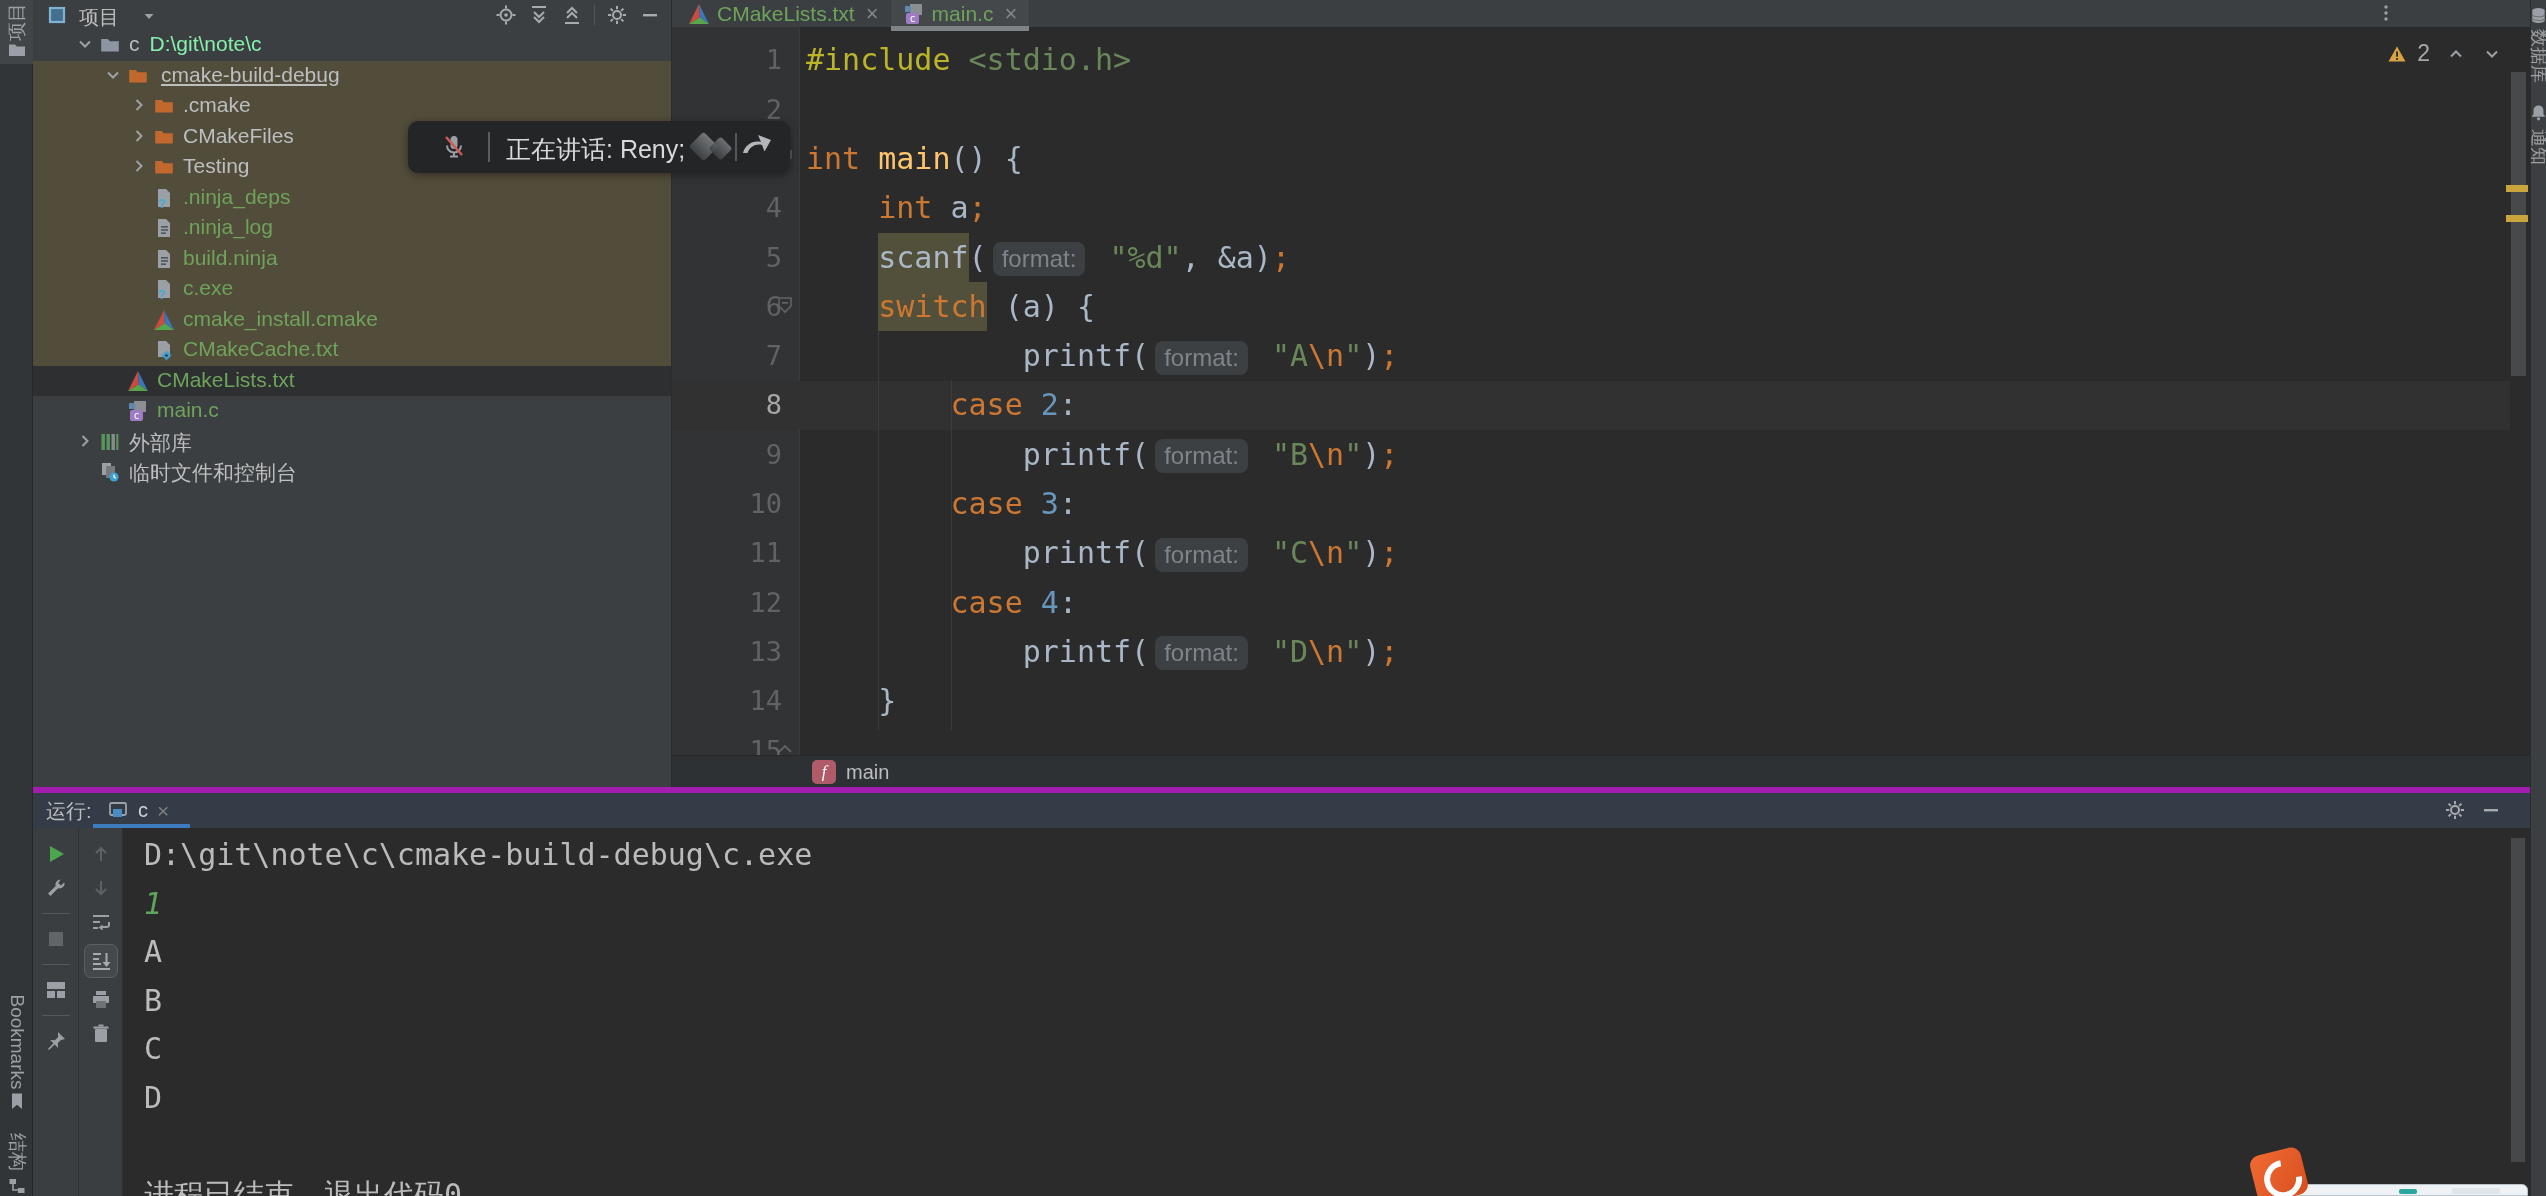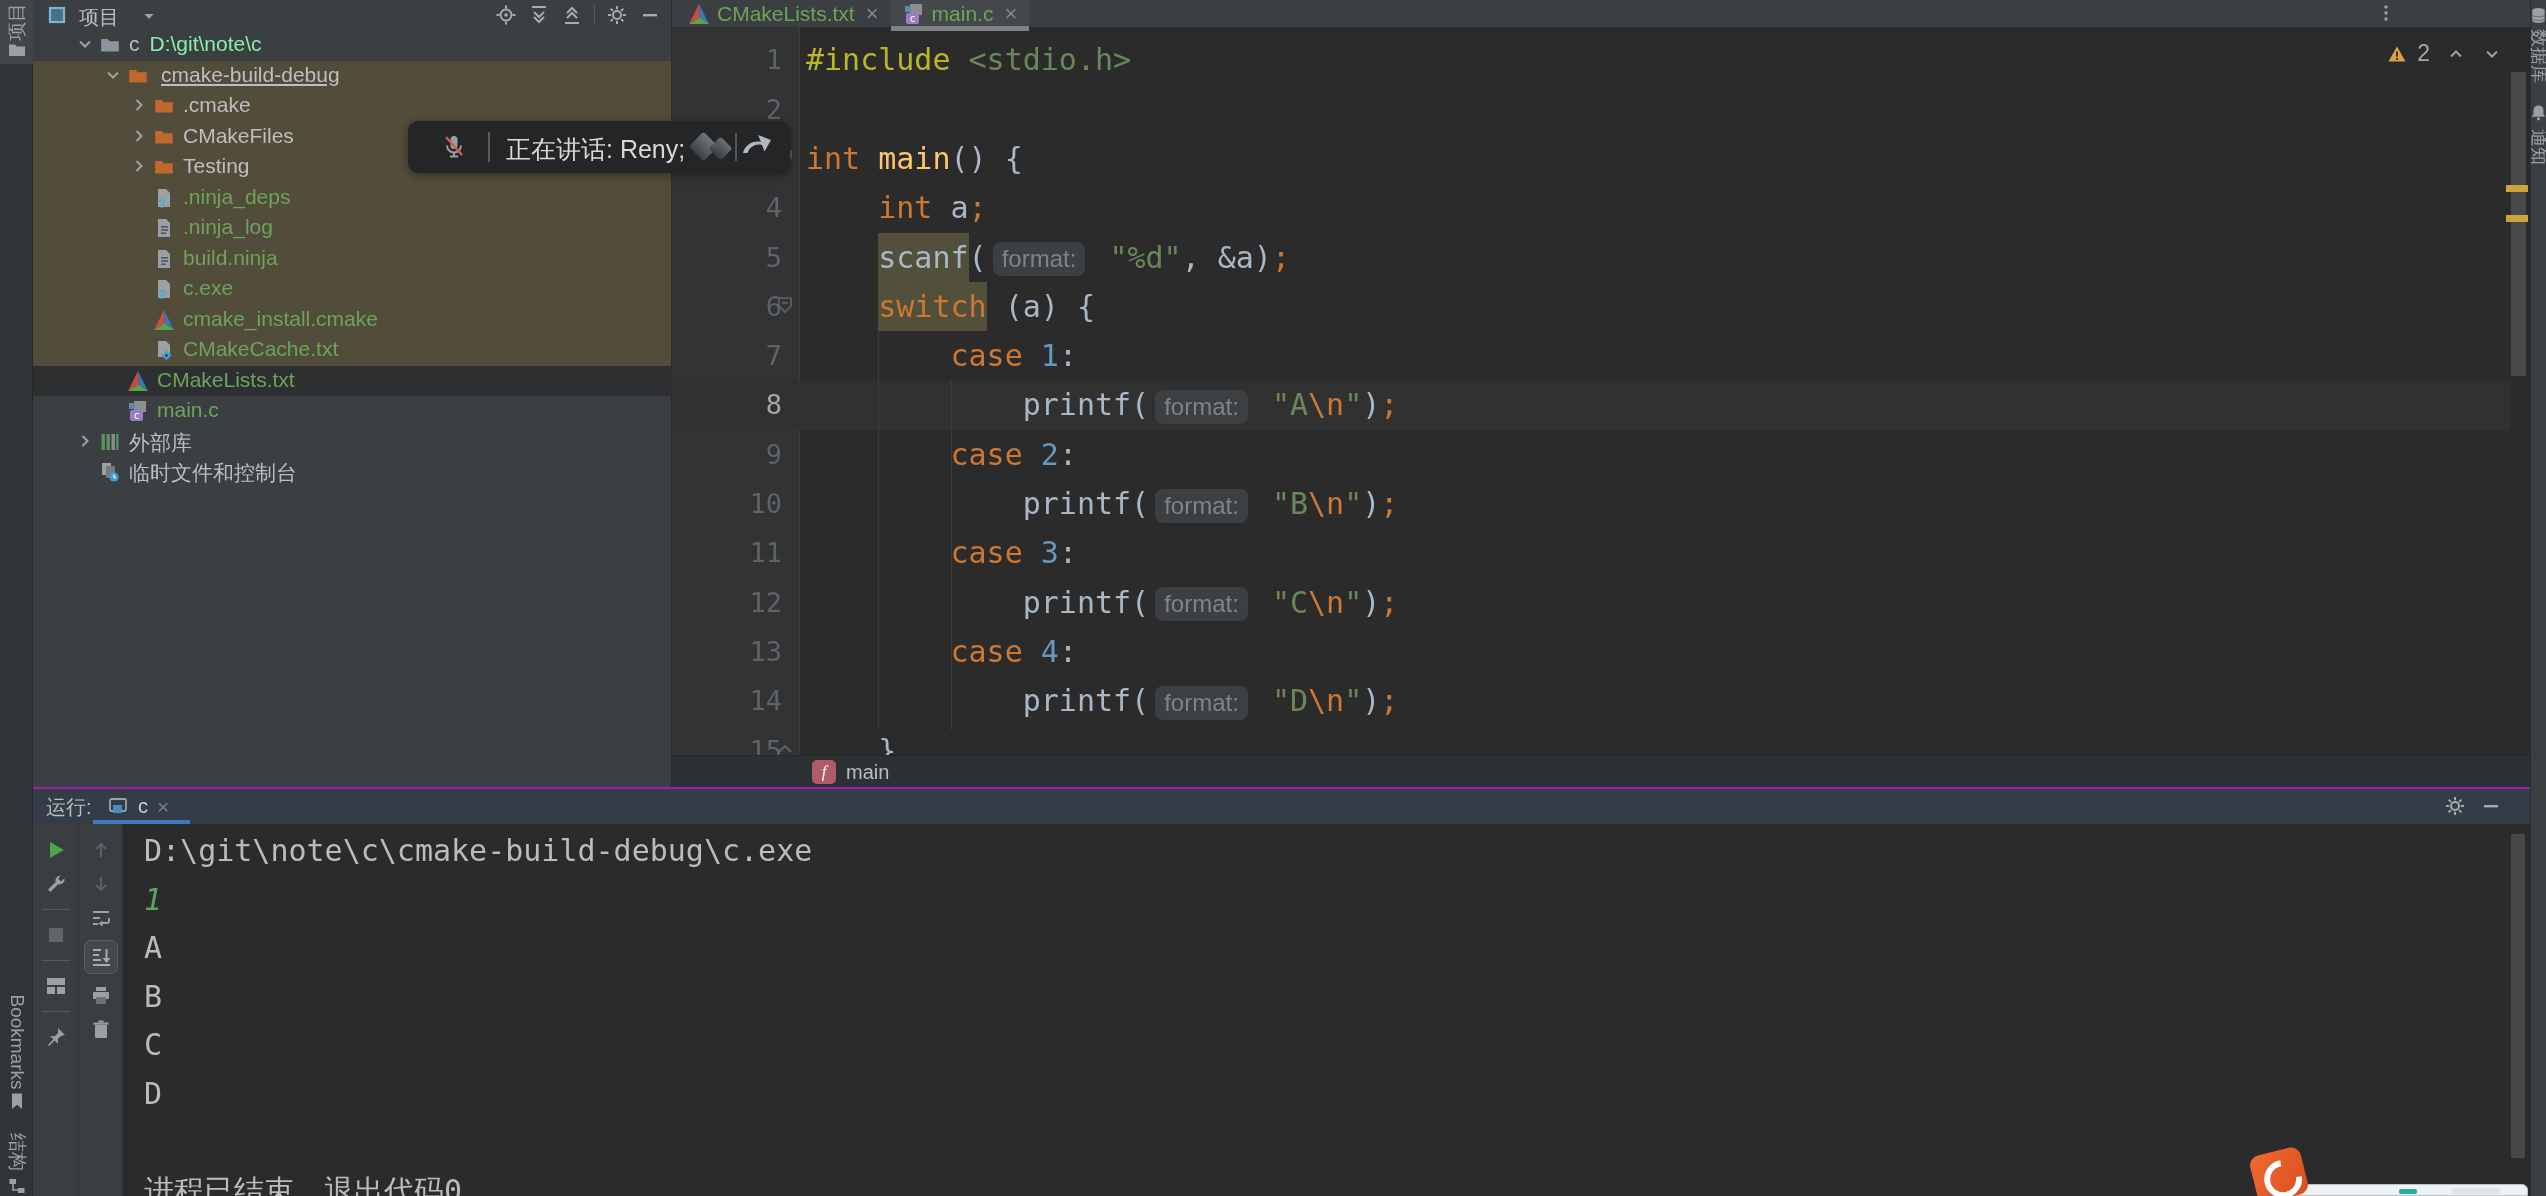--- a/index.html
+++ b/index.html
@@ -89,21 +89,21 @@
   
   #overlay-voice { position:absolute; left:408px; top:121px; width:382px; height:52px;
                    background:#232526; border-radius:10px; z-index:9; box-shadow:0 2px 8px rgba(0,0,0,.4);text-align:right; }
   #ov-mic { position:absolute; left:32px; top:12px; width:28px; height:28px; }
   #ov-div { position:absolute; left:80px; top:11px; width:2px; height:30px; background:#5a5c5e; }
   #ov-text { position:absolute; left:98px; top:12px; font-size:25px; color:#d8d9da; white-space:nowrap; }
   #ov-arrows { position:absolute; right:6px; top:6px; }
 
   
   #run-panel { position:absolute; left:33px; top:787px; width:2497px; height:409px; background:#2b2b2b;
-               border-top:2px solid #a21caf; }
+               border-top:6px solid #a21caf; }
   #run-header { position:absolute; left:0; top:0; right:0; height:35px; background:#343d47; }
   #run-label { position:absolute; left:13px; top:5px; font-size:20px; color:#bbbdbf; }
   #run-tab { position:absolute; left:60px; top:0; height:35px; display:flex; align-items:center; gap:9px; padding:0 14px; }
   #run-tab .ticon { width:22px; height:22px; }
   #run-tab-label { font-size:20px; color:#cfd1d2; }
   #run-tab-close { font-size:21px; color:#7d8082; }
   #run-underline { position:absolute; left:60px; top:31px; width:97px; height:4px; background:#3f7cbf; }
   #run-actions { position:absolute; right:28px; top:6px; display:flex; gap:14px; }
   #run-actions .tbtn { width:22px; height:22px; }
 
@@ -466,21 +466,20 @@
         <div class="gnum">14</div>
         <div class="gnum">15</div>
       </div>
     <div id="code">
         <div class="cline"><span class="tk-mac">#include</span><span class="tk-def"> </span><span class="tk-str">&lt;stdio.h&gt;</span></div>
         <div class="cline"></div>
         <div class="cline"><span class="tk-kw">int</span><span class="tk-def"> </span><span class="tk-fn">main</span><span class="tk-def">() {</span></div>
         <div class="cline"><span class="tk-def">    </span><span class="tk-kw">int</span><span class="tk-def"> a</span><span class="tk-semi">;</span></div>
         <div class="cline"><span class="tk-def">    </span><span class="tk-hlf">scanf</span><span class="tk-def">(</span><span class="inlay">format:</span><span class="tk-def"> </span><span class="tk-str">"%d"</span><span class="tk-def">, &amp;a)</span><span class="tk-semi">;</span></div>
         <div class="cline"><span class="tk-def">    </span><span class="tk-hlk">switch</span><span class="tk-def"> (a) {</span></div>
-        <div class="cline"><span class="tk-def">        </span><span class="tk-kw">case</span><span class="tk-def"> </span><span class="tk-num">1</span><span class="tk-def">:</span></div>
         <div class="cline"><span class="tk-def">            printf</span><span class="tk-def">(</span><span class="inlay">format:</span><span class="tk-def"> </span><span class="tk-str">"A</span><span class="tk-esc">\n</span><span class="tk-str">"</span><span class="tk-def">)</span><span class="tk-semi">;</span></div>
         <div class="cline"><span class="tk-def">        </span><span class="tk-kw">case</span><span class="tk-def"> </span><span class="tk-num">2</span><span class="tk-def">:</span></div>
         <div class="cline"><span class="tk-def">            printf</span><span class="tk-def">(</span><span class="inlay">format:</span><span class="tk-def"> </span><span class="tk-str">"B</span><span class="tk-esc">\n</span><span class="tk-str">"</span><span class="tk-def">)</span><span class="tk-semi">;</span></div>
         <div class="cline"><span class="tk-def">        </span><span class="tk-kw">case</span><span class="tk-def"> </span><span class="tk-num">3</span><span class="tk-def">:</span></div>
         <div class="cline"><span class="tk-def">            printf</span><span class="tk-def">(</span><span class="inlay">format:</span><span class="tk-def"> </span><span class="tk-str">"C</span><span class="tk-esc">\n</span><span class="tk-str">"</span><span class="tk-def">)</span><span class="tk-semi">;</span></div>
         <div class="cline"><span class="tk-def">        </span><span class="tk-kw">case</span><span class="tk-def"> </span><span class="tk-num">4</span><span class="tk-def">:</span></div>
         <div class="cline"><span class="tk-def">            printf</span><span class="tk-def">(</span><span class="inlay">format:</span><span class="tk-def"> </span><span class="tk-str">"D</span><span class="tk-esc">\n</span><span class="tk-str">"</span><span class="tk-def">)</span><span class="tk-semi">;</span></div>
         <div class="cline"><span class="tk-def">    }</span></div>
       </div>
     <div id="folds">

